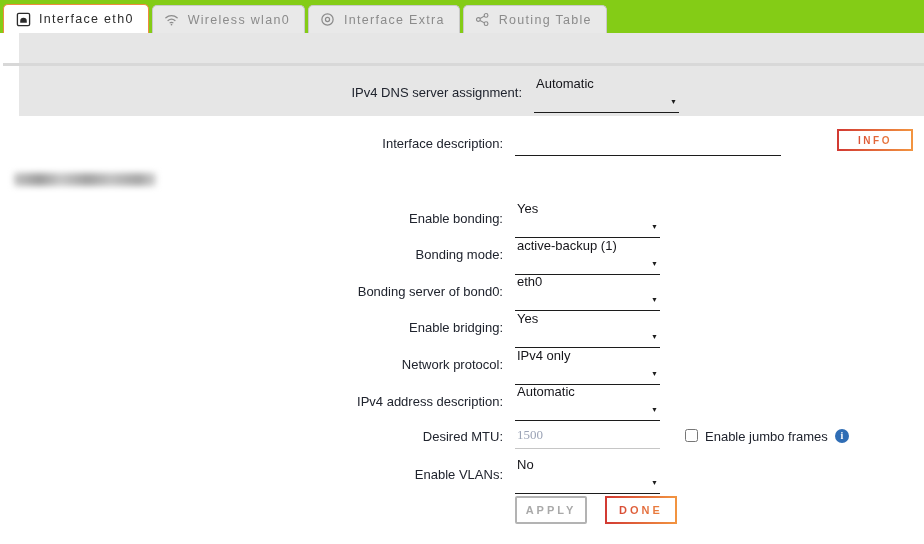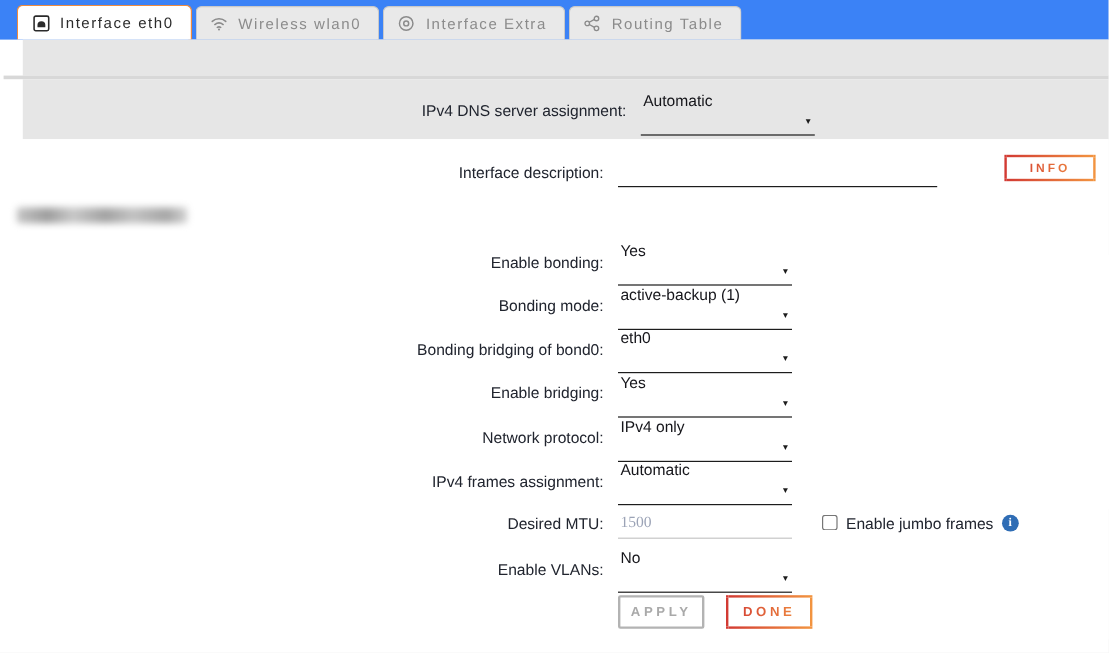--- a/index.html
+++ b/index.html
@@ -1,20 +1,20 @@
 <!DOCTYPE html>
 <html><head>
 <meta charset="utf-8">
 <style>
   * { margin:0; padding:0; box-sizing:border-box; }
   html,body { width:924px; height:544px; background:#f1f1f1; font-family:"Liberation Sans", sans-serif; }
   .page { width:924px; height:544px; background:#ffffff; position:relative; overflow:hidden; }
 
   
-  .tabbar { height:33px; background:#3b82f6; display:flex; align-items:flex-end; padding-left:14px; }
+  .tabbar { height:33px; background:#84cc16; display:flex; align-items:flex-end; padding-left:3px; }
   .tab { display:flex; align-items:center; gap:8px; height:28px; padding:0 14px 0 11px;
          background:#e9e9e9; border:1px solid #c9c9c9; border-bottom:none;
          border-radius:5px 5px 0 0; margin-right:3px; color:#8b8b8b;
          font-size:12.5px; letter-spacing:1.3px; cursor:pointer; white-space:nowrap; }
   .tab.active { background:#ffffff; border:1px solid #ef8b3f; border-bottom:none; color:#2b2b2b; height:29px; }
   .tab-icon { display:inline-flex; width:16px; height:16px; align-items:center; justify-content:center; }
   .tab-icon svg { width:15px; height:15px; }
 
   
   .strip { background:#e6e6e6; margin-left:19px; }
@@ -155,21 +155,21 @@
       <div class="row-label">Bonding mode:</div>
       <div class="row-ctl">
         <div class="sel">
           <span>active-backup (1)</span>
           <span class="arrow">▼</span>
         </div>
       </div>
     </div>
 
     <div class="row">
-      <div class="row-label">Bonding bridging of bond0:</div>
+      <div class="row-label">Bonding server of bond0:</div>
       <div class="row-ctl">
         <div class="sel">
           <span>eth0</span>
           <span class="arrow">▼</span>
         </div>
       </div>
     </div>
 
     <div class="row">
       <div class="row-label">Enable bridging:</div>
@@ -185,21 +185,21 @@
       <div class="row-label">Network protocol:</div>
       <div class="row-ctl">
         <div class="sel">
           <span>IPv4 only</span>
           <span class="arrow">▼</span>
         </div>
       </div>
     </div>
 
     <div class="row">
-      <div class="row-label">IPv4 frames assignment:</div>
+      <div class="row-label">IPv4 address description:</div>
       <div class="row-ctl">
         <div class="sel">
           <span>Automatic</span>
           <span class="arrow">▼</span>
         </div>
       </div>
     </div>
 
     <div class="row">
       <div class="row-label">Desired MTU:</div>

